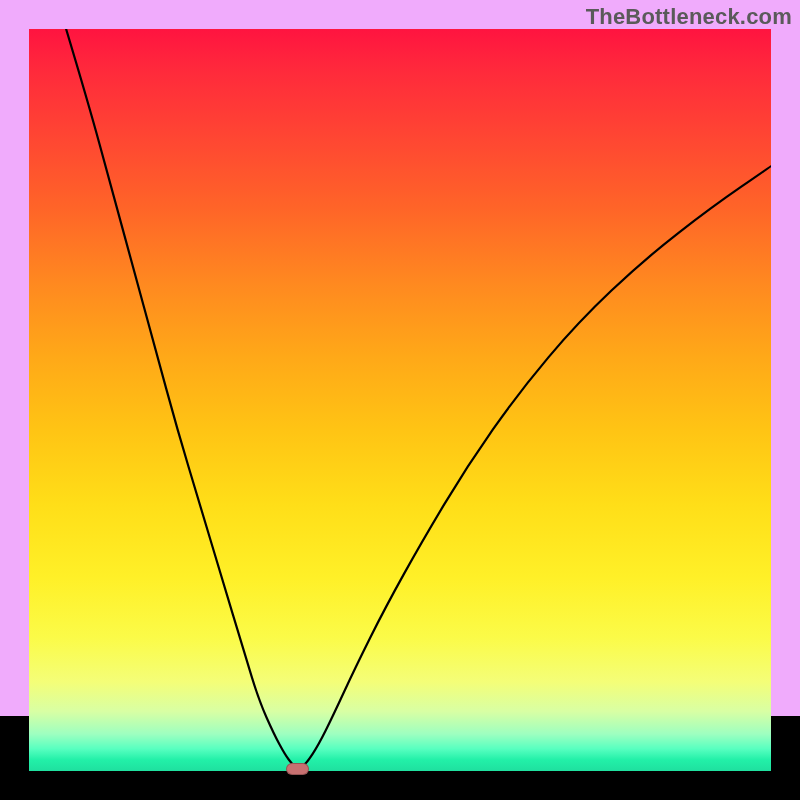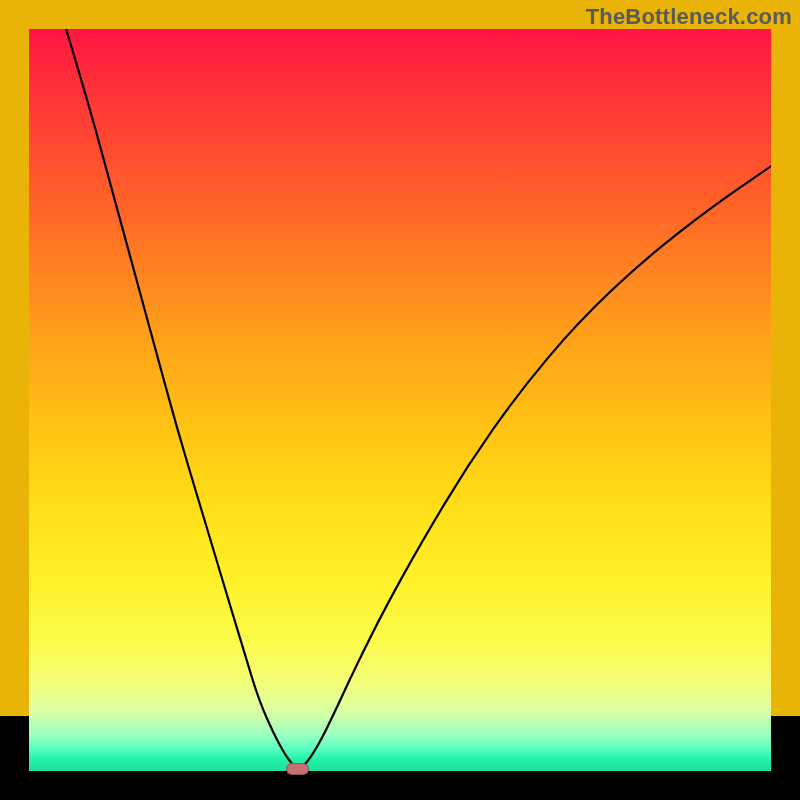--- a/index.html
+++ b/index.html
@@ -1,20 +1,20 @@
 <!DOCTYPE html>
 <html><head>
 <meta charset="utf-8">
 <style>
   * { margin: 0; padding: 0; box-sizing: border-box; }
   html, body { width: 800px; height: 800px; overflow: hidden; background: #000; }
   .frame {
     width: 800px;
     height: 716px;
-    background: #eab308;
+    background: #f0abfc;
     position: relative;
   }
   .plot-area {
     position: absolute;
     left: 29px;
     top: 29px;
     width: 742px;
     height: 742px;
   }
   .gradient-bg {

